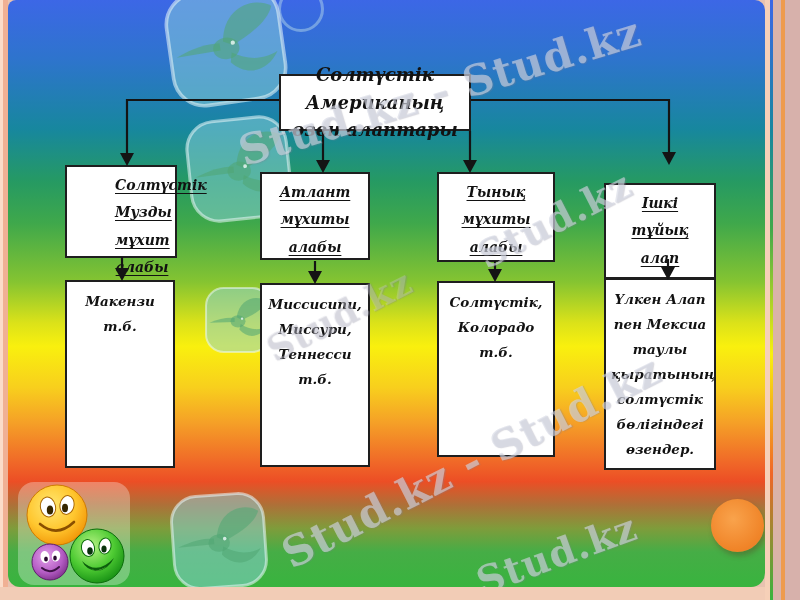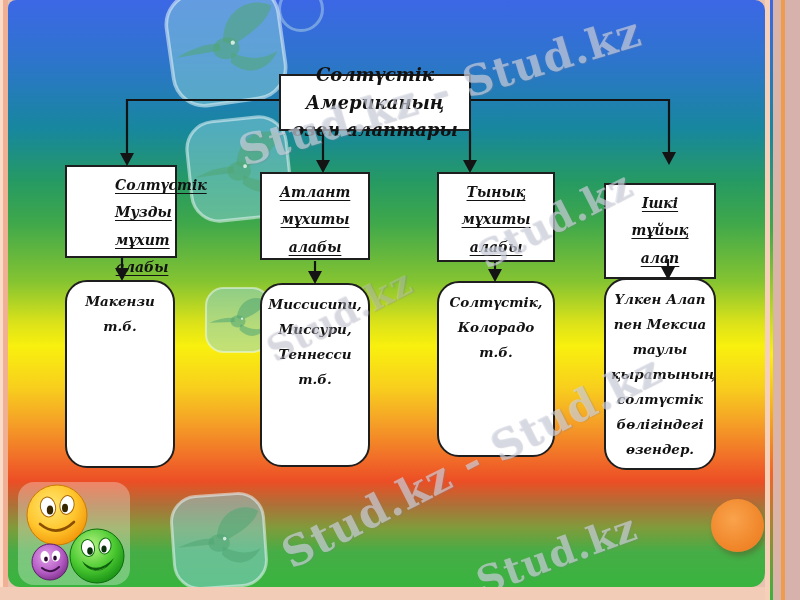--- a/index.html
+++ b/index.html
@@ -20,21 +20,21 @@
   .edge-r4{left:781px;width:4px;background:#ee9b4e;}
   .edge-r5{left:785px;width:15px;background:#d7b1ab;}
   .edge-b{position:absolute;left:0;top:587px;width:765px;height:13px;background:#f2ccb6;z-index:6;}
 
   .node{position:absolute;background:#fff;border:2px solid #1e1e1e;color:#121212;
         font-style:italic;font-weight:bold;text-align:center;box-sizing:border-box;z-index:2;}
   .title-node{left:279px;top:74px;width:192px;height:57px;display:flex;align-items:center;
         justify-content:center;font-size:18px;line-height:1.55;padding:0 5px;}
   .basin{font-size:14px;line-height:1.95;padding:5px 6px 0 6px;
         text-decoration:underline;text-underline-offset:3px;}
-  .rivers{font-size:13.5px;line-height:1.85;padding:7px 5px 0 5px;border-radius:22px;}
+  .rivers{font-size:13.5px;line-height:1.85;padding:7px 5px 0 5px;}
   .b1{left:65px;top:165px;width:112px;height:93px;padding-left:48px;}
   .b2{left:260px;top:172px;width:110px;height:88px;}
   .b3{left:437px;top:172px;width:118px;height:90px;}
   .b4{left:604px;top:164px;width:112px;height:96px;margin-top:19px;}
   .c1{left:65px;top:280px;width:110px;height:188px;}
   .c2{left:260px;top:283px;width:110px;height:184px;}
   .c3{left:437px;top:281px;width:118px;height:176px;}
   .c4{left:604px;top:278px;width:112px;height:192px;}
 
   .connectors{position:absolute;left:0;top:0;z-index:3;pointer-events:none;}

